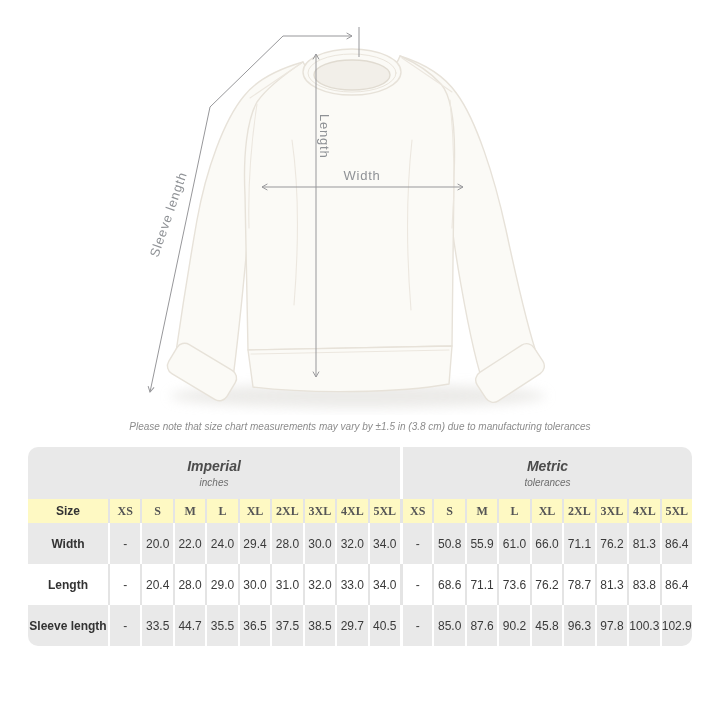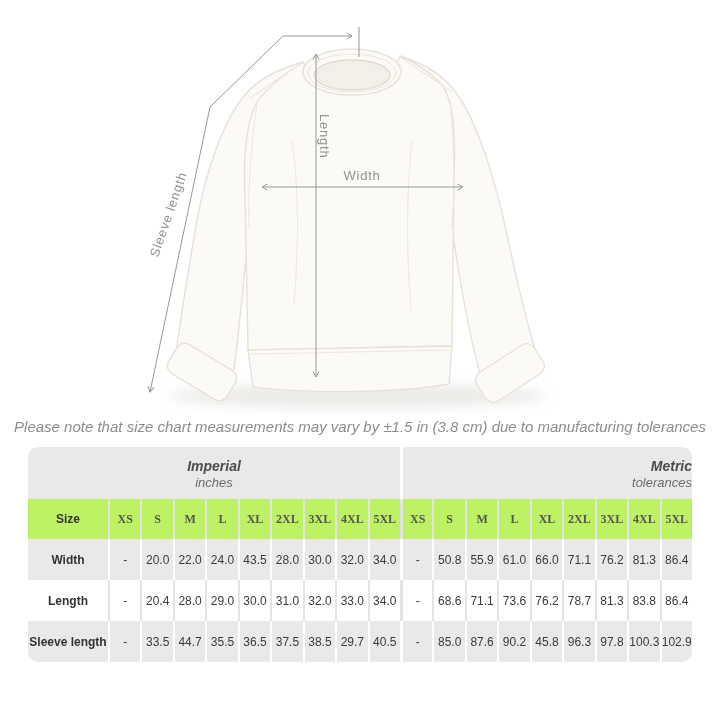--- a/index.html
+++ b/index.html
@@ -7,45 +7,45 @@
     width:720px;height:720px;overflow:hidden;
     font-family:"Liberation Sans","DejaVu Sans",sans-serif;
     -webkit-font-smoothing:antialiased;
   }
   .photo-area{width:720px;height:415px;display:block;}
   .title-block{text-align:center;margin-top:4px;}
   .page-title{
     font-size:18px;font-weight:bold;color:#1e1e1e;margin:0;line-height:22px;
   }
   .tolerance-note{
-    font-size:15px;font-style:italic;color:#8c8c8c;margin-top:5px;line-height:14px;
+    font-size:10px;font-style:italic;color:#8c8c8c;margin-top:5px;line-height:14px;
   }
   .size-table{
     margin:13px 28px 0 28px;
     border-radius:10px;overflow:hidden;
     font-size:12px;color:#3a3a3a;
   }
   .trow{
     display:grid;
     grid-template-columns:80px repeat(18,1fr);
     align-items:stretch;
   }
   .uh-row{height:52px;}
-  .sz-row{height:40px;background:#bef264;}
+  .sz-row{height:24px;background:#fef9c3;}
   .data-row{height:41px;}
   .row-white{background:#ffffff;}
   .row-gray{background:#e9e9e9;}
   .uh-cell{
     background:#e9e9e9;
     display:flex;flex-direction:column;justify-content:center;align-items:center;
   }
   .uh-left{grid-column:1 / span 10;}
-  .uh-right{grid-column:11 / span 9;border-left:3px solid #ffffff;align-items:flex-end;}
+  .uh-right{grid-column:11 / span 9;border-left:3px solid #ffffff;}
   .uh-name{font-size:14px;font-weight:bold;font-style:italic;color:#4c4c4c;line-height:16px;}
-  .uh-unit{font-size:13px;font-style:italic;color:#6d6d6d;line-height:13px;margin-top:2px;}
+  .uh-unit{font-size:10px;font-style:italic;color:#6d6d6d;line-height:13px;margin-top:2px;}
   .cell{
     display:flex;justify-content:center;align-items:center;
     border-left:2px solid #e4e4e4;height:100%;
     white-space:nowrap;
   }
   .row-gray .cell{border-left-color:#ffffff;}
   .cell.first{border-left:none;}
   .cell.msep{border-left-width:3px;}
   .row-label{font-weight:bold;color:#333333;}
   .sz-head{font-weight:bold;color:#555555;font-family:Liberation Serif, serif;}
@@ -149,21 +149,21 @@
     <div class="cell sz-head">4XL</div>
     <div class="cell sz-head">5XL</div>
   </div>
 
   <div class="trow data-row row-gray">
     <div class="cell first row-label">Width</div>
     <div class="cell">-</div>
     <div class="cell">20.0</div>
     <div class="cell">22.0</div>
     <div class="cell">24.0</div>
-    <div class="cell">43.5</div>
+    <div class="cell">29.4</div>
     <div class="cell">28.0</div>
     <div class="cell">30.0</div>
     <div class="cell">32.0</div>
     <div class="cell">34.0</div>
     <div class="cell msep">-</div>
     <div class="cell">50.8</div>
     <div class="cell">55.9</div>
     <div class="cell">61.0</div>
     <div class="cell">66.0</div>
     <div class="cell">71.1</div>

